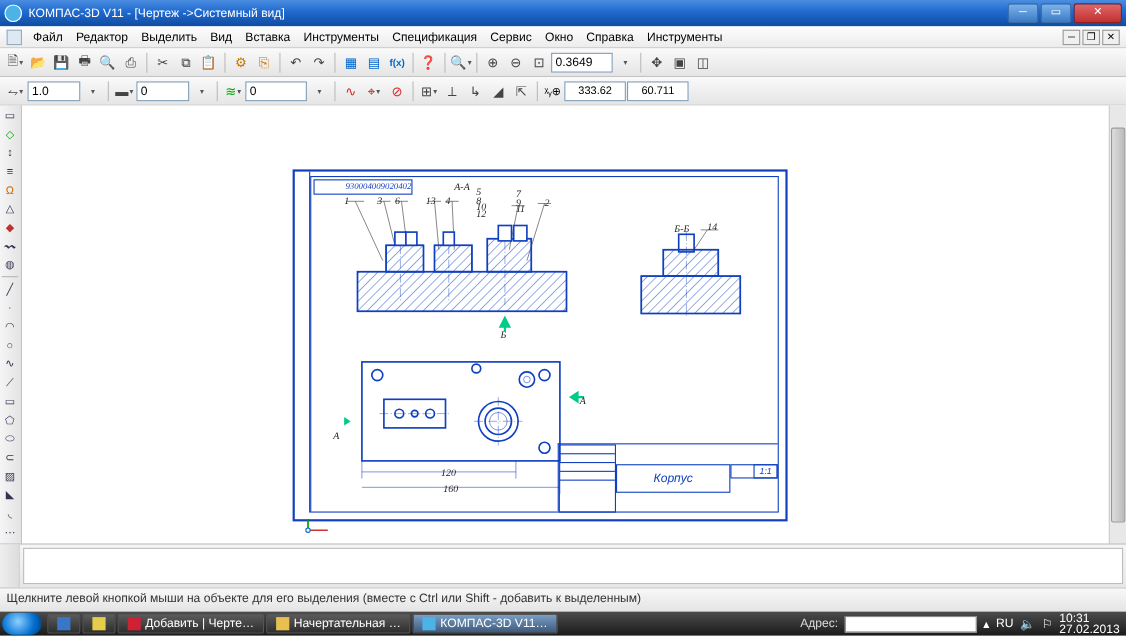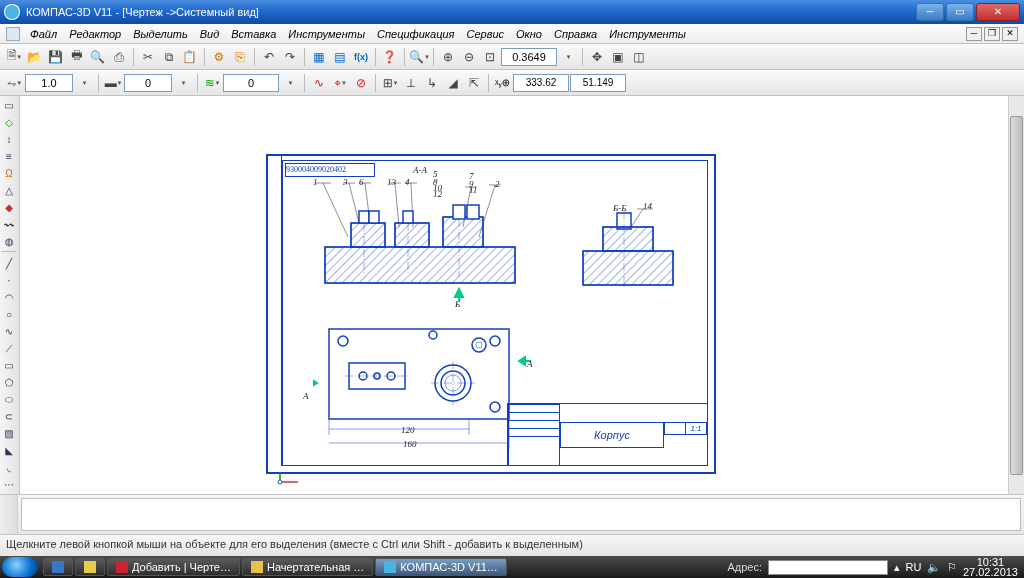--- a/index.html
+++ b/index.html
@@ -8,30 +8,30 @@
 
 .titlebar { height:24px; background:linear-gradient(to bottom,#4a8de0 0%,#206acf 45%,#0f4ba0 100%); display:flex; align-items:center; padding:0 4px; color:#fff; }
 .titlebar .appicon { width:16px; height:16px; background:#4bb3e6; border-radius:8px; margin-right:6px; box-shadow:inset 0 0 0 1px #fff; }
 .titlebar .wincontrols { margin-left:auto; display:flex; gap:2px; }
 .winbtn { width:28px; height:18px; border:1px solid #3a6ea5; border-radius:3px; background:linear-gradient(#7db3ea,#3a7ac5); text-align:center; line-height:15px; color:#fff; font-size:10px; cursor:pointer; }
 .winbtn.close { background:linear-gradient(#e06868,#c23030); border-color:#8a2020; width:44px; }
 
 
 .menubar { height:20px; background:linear-gradient(#fdfdfd,#ececec); border-bottom:1px solid #c0c0c0; display:flex; align-items:center; padding:0 6px; }
 .menubar .mdiicon { width:14px; height:14px; background:#dde8f5; border:1px solid #9ab; margin-right:4px; }
-.menuitem { padding:2px 6px; cursor:pointer;font-style:italic; }
+.menuitem { padding:2px 6px; cursor:pointer; }
 .mdictrl { margin-left:auto; display:flex; gap:2px; }
 .mdibtn { width:16px; height:14px; background:#f0f0f0; border:1px solid #999; font-size:9px; text-align:center; line-height:11px; cursor:pointer; }
 
 
 .toolrow { height:26px; background:linear-gradient(#fafafa,#e5e5e5); border-bottom:1px solid #c3c3c3; display:flex; align-items:center; padding:0 4px; gap:1px; }
 .tbtn { width:20px; height:20px; border:1px solid transparent; display:flex; align-items:center; justify-content:center; cursor:pointer; font-size:12px; color:#444; }
 .tbtn.dd::after { content:"▾"; font-size:7px; margin-left:1px; color:#555; }
 .tsep { width:1px; height:18px; background:#bbb; margin:0 3px; }
-.tinput { height:18px; border:1px solid #7f9db9; background:#fff; padding:0 3px; font-size:11px;text-align:center; }
+.tinput { height:18px; border:1px solid #7f9db9; background:#fff; padding:0 3px; font-size:11px; }
 .tspin { width:48px; }
 .tcombo { width:56px; }
 .treadout { width:56px; background:#fff; border:1px solid #7f9db9; text-align:center; line-height:16px; height:18px; font-size:10px; }
 
 
 .sidebar { position:absolute; left:0; top:96px; width:20px; bottom:66px; background:linear-gradient(to right,#f5f5f5,#e3e3e3); border-right:1px solid #c3c3c3; display:flex; flex-direction:column; gap:1px; padding:2px 1px; }
 .sbtn { width:16px; height:16px; border:1px solid transparent; font-size:10px; text-align:center; line-height:14px; cursor:pointer; color:#335; }
 .sbtn.sep { height:4px; border-top:1px solid #bbb; }
 
 
@@ -52,21 +52,21 @@
 
 
 .taskbar { position:absolute; left:0; right:0; bottom:0; height:22px; background:linear-gradient(to bottom,#4c4c4c,#1a1a1a); display:flex; align-items:center; padding:0 2px; color:#fff; }
 .startbtn { width:36px; height:20px; border-radius:12px; background:radial-gradient(circle at 40% 40%,#8ed0ff,#006fd1 60%,#003a70); margin-right:4px; cursor:pointer; }
 .taskbtn { height:18px; padding:0 8px; margin:16px 1px; background:linear-gradient(#5a5a5a,#2e2e2e); border:1px solid #555; border-radius:2px; display:flex; align-items:center; gap:4px; cursor:pointer; font-size:10px; }
 .taskbtn .ico { width:12px; height:12px; background:#888; }
 .taskbtn.active { background:linear-gradient(#7a9ec5,#3d597a); }
 .tray { margin-left:auto; display:flex; align-items:center; gap:6px; font-size:10px; padding-right:4px; }
 .tray .addrlbl { color:#ddd; }
 .tray .addr { width:120px; height:15px; background:#fff; color:#000; border:1px solid #888; }
-.tray .clock { text-align:center; line-height:10px; }
+.tray .clock { text-align:left; line-height:10px; }
 .scrollbar-h { position:absolute; left:20px; right:0; bottom:67px; height:16px; background:#e8e8e8; border-top:1px solid #ccc; }
 .scrollbar-h .thumb { position:absolute; left:30px; width:840px; top:1px; bottom:1px; background:linear-gradient(#ddd,#bbb); border:1px solid #999; border-radius:2px; }
 .scrollbar-v { position:absolute; right:0; top:96px; bottom:83px; width:16px; background:#e8e8e8; border-left:1px solid #ccc; }
 .scrollbar-v .thumb { position:absolute; top:20px; bottom:20px; left:1px; right:1px; background:linear-gradient(to right,#ddd,#bbb); border:1px solid #999; border-radius:2px; }
 
 
 .hatch { fill:url(#hatch); stroke:#1040c0; stroke-width:1; }
 .thin { stroke:#1040c0; stroke-width:0.5; fill:none; }
 .thick { stroke:#1040c0; stroke-width:1.5; fill:none; }
 .ctr { stroke:#1040c0; stroke-width:0.4; stroke-dasharray:8 2 1 2; fill:none; }
@@ -161,21 +161,21 @@
   <div class="tbtn" style="color:#d22">⊘</div>
   <div class="tsep"></div>
   <div class="tbtn dd">⊞</div>
   <div class="tbtn">⟂</div>
   <div class="tbtn">↳</div>
   <div class="tbtn">◢</div>
   <div class="tbtn">⇱</div>
   <div class="tsep"></div>
   <span style="font-size:10px;margin:0 2px">ᵡᵧ⊕</span>
   <div class="treadout">333.62</div>
-  <div class="treadout">51.149</div>
+  <div class="treadout">60.711</div>
 </div>
 
 <div class="sidebar">
   <div class="sbtn">▭</div>
   <div class="sbtn" style="color:#0a0">◇</div>
   <div class="sbtn">↕</div>
   <div class="sbtn">≡</div>
   <div class="sbtn" style="color:#c60">Ω</div>
   <div class="sbtn">△</div>
   <div class="sbtn" style="color:#b33">◆</div>
@@ -196,21 +196,21 @@
   <div class="sbtn">◣</div>
   <div class="sbtn">◟</div>
   <div class="sbtn">⋯</div>
 </div>
 
 <div class="canvas">
   <div class="drawing-frame">
     <div class="side-col"></div>
     <div class="drawing-inner">
 
-      <div style="position:absolute;left:2px;top:2px;width:90px;height:14px;border:1px solid #1040c0;font-family:serif;font-size:8px;color:#1040c0;text-align:left;line-height:12px">930004009020402</div>
+      <div style="position:absolute;left:2px;top:2px;width:90px;height:14px;border:1px solid #1040c0;font-family:serif;font-style:italic;font-size:8px;color:#1040c0;text-align:right;line-height:12px">930004009020402</div>
       <div class="section-lbl" style="left:130px;top:4px">А-А</div>
       <div class="section-lbl" style="left:330px;top:42px">Б-Б</div>
 
       <svg class="dview" style="left:20px;top:16px" width="260" height="130">
         <defs>
             <pattern id="hatch" width="6" height="6" patternUnits="userSpaceOnUse" patternTransform="rotate(45)">
               <line x1="0" y1="0" x2="0" y2="6" stroke="#1040c0" stroke-width="0.8"></line>
             </pattern>
           </defs>
 

